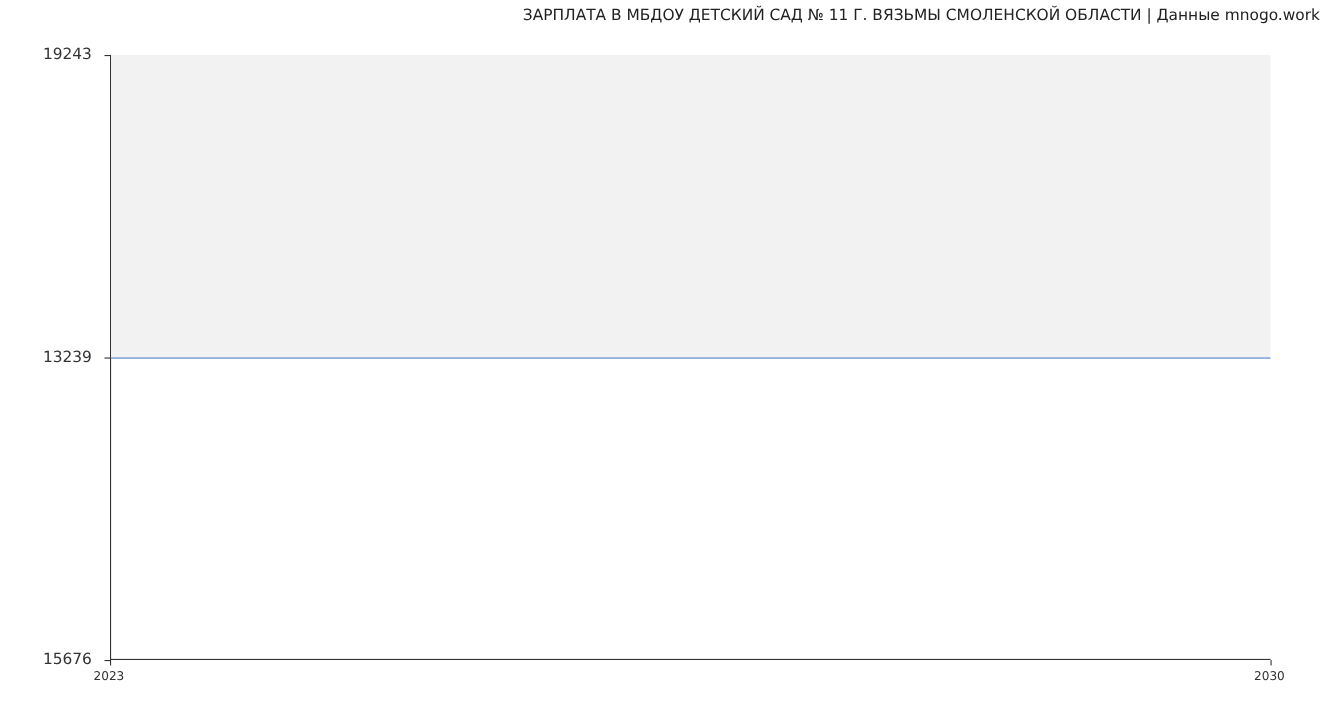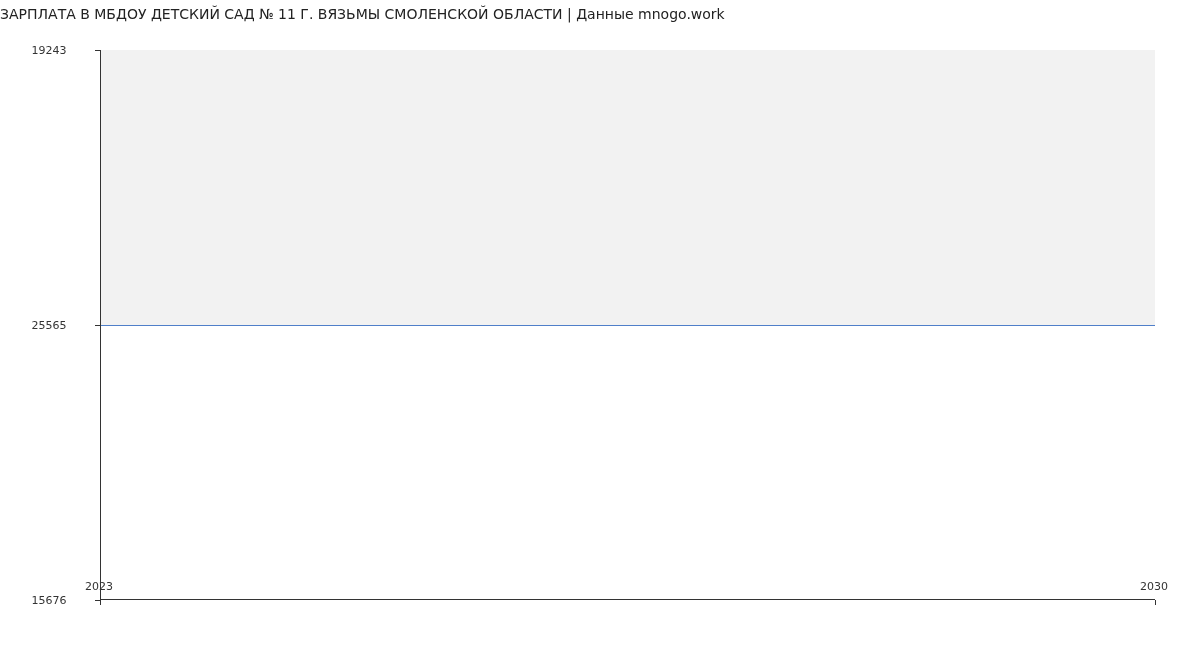--- a/index.html
+++ b/index.html
@@ -14,21 +14,21 @@
   .chart {
     position: relative;
     width: 1200px;
     height: 650px;
   }
   .title {
     position: absolute;
     top: 6px;
     left: 0;
     width: 1200px;
-    text-align: left;
+    text-align: right;
     font-size: 14px;
     color: #222;
   }
   .plot-area {
     position: absolute;
     left: 100px;
     top: 50px;
     width: 1055px;
     height: 550px;
     border-left: 1px solid #333;
@@ -46,37 +46,37 @@
   .data-line {
     position: absolute;
     left: 0;
     top: 50%;
     width: 100%;
     height: 0;
     border-top: 1.5px solid #4f7fc9;
   }
   .y-tick-label {
     position: absolute;
-    right: 1106px;
+    right: 1071px;
     width: 90px;
-    text-align: center;
-    font-size: 11px;
+    text-align: left;
+    font-size: 14px;
     color: #333;
     transform: translateY(-50%);
   }
   .y-tick-mark {
     position: absolute;
     left: 95px;
     width: 5px;
     height: 0;
     border-top: 1px solid #333;
   }
   .x-tick-label {
     position: absolute;
-    top: 580px;
+    top: 608px;
     font-size: 11px;
     color: #333;
   }
   .x-tick-mark {
     position: absolute;
     top: 600px;
     width: 0;
     height: 5px;
     border-left: 1px solid #333;
   }
@@ -85,21 +85,21 @@
 <body>
 
 <div class="chart">
   <div class="title">ЗАРПЛАТА В МБДОУ ДЕТСКИЙ САД № 11 Г. ВЯЗЬМЫ СМОЛЕНСКОЙ ОБЛАСТИ | Данные mnogo.work</div>
 
   <div class="y-tick-mark" style="top:600px"></div>
   <div class="y-tick-mark" style="top:325px"></div>
   <div class="y-tick-mark" style="top:50px"></div>
 
   <div class="y-tick-label" style="top:600px">15676</div>
-  <div class="y-tick-label" style="top:325px">25565</div>
+  <div class="y-tick-label" style="top:325px">13239</div>
   <div class="y-tick-label" style="top:50px">19243</div>
 
   <div class="x-tick-mark" style="left:100px"></div>
   <div class="x-tick-mark" style="left:1155px"></div>
 
   <div class="x-tick-label" style="left:85px">2023</div>
   <div class="x-tick-label" style="left:1140px">2030</div>
 
   <div class="plot-area">
     <div class="shade"></div>

